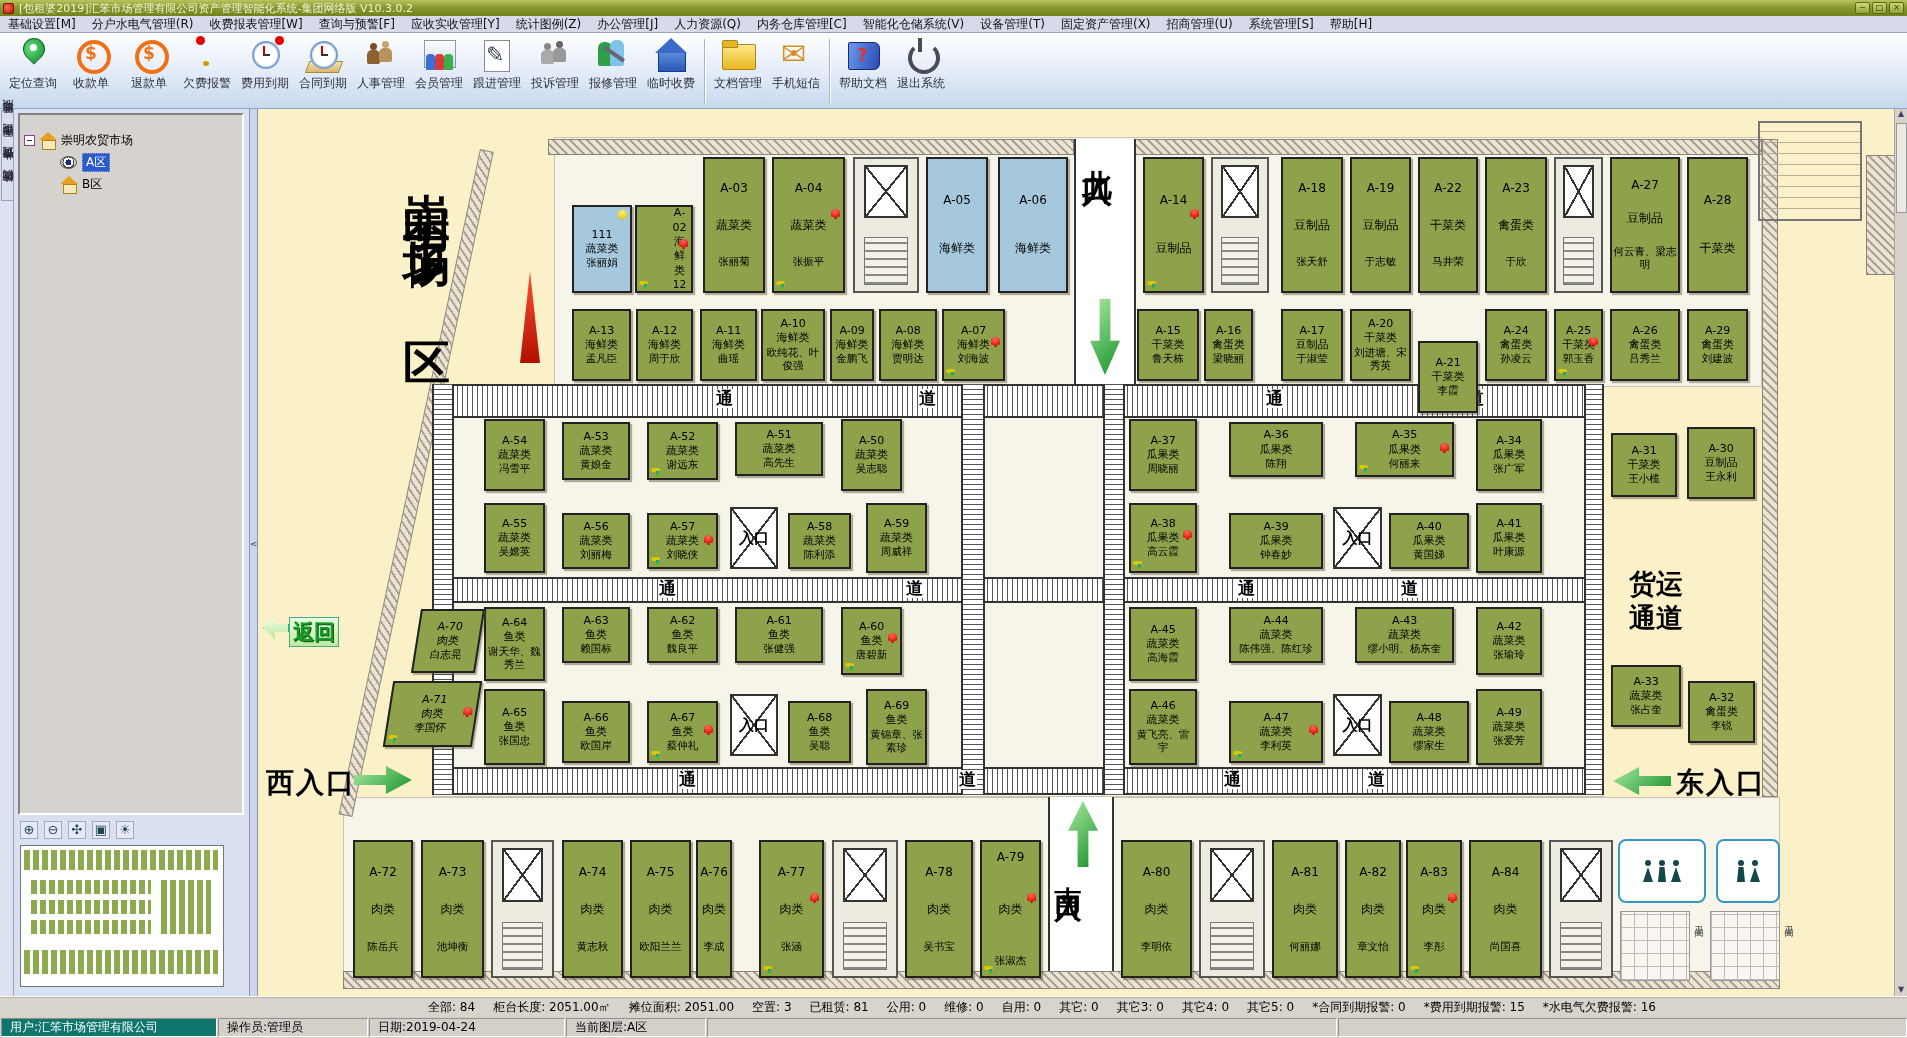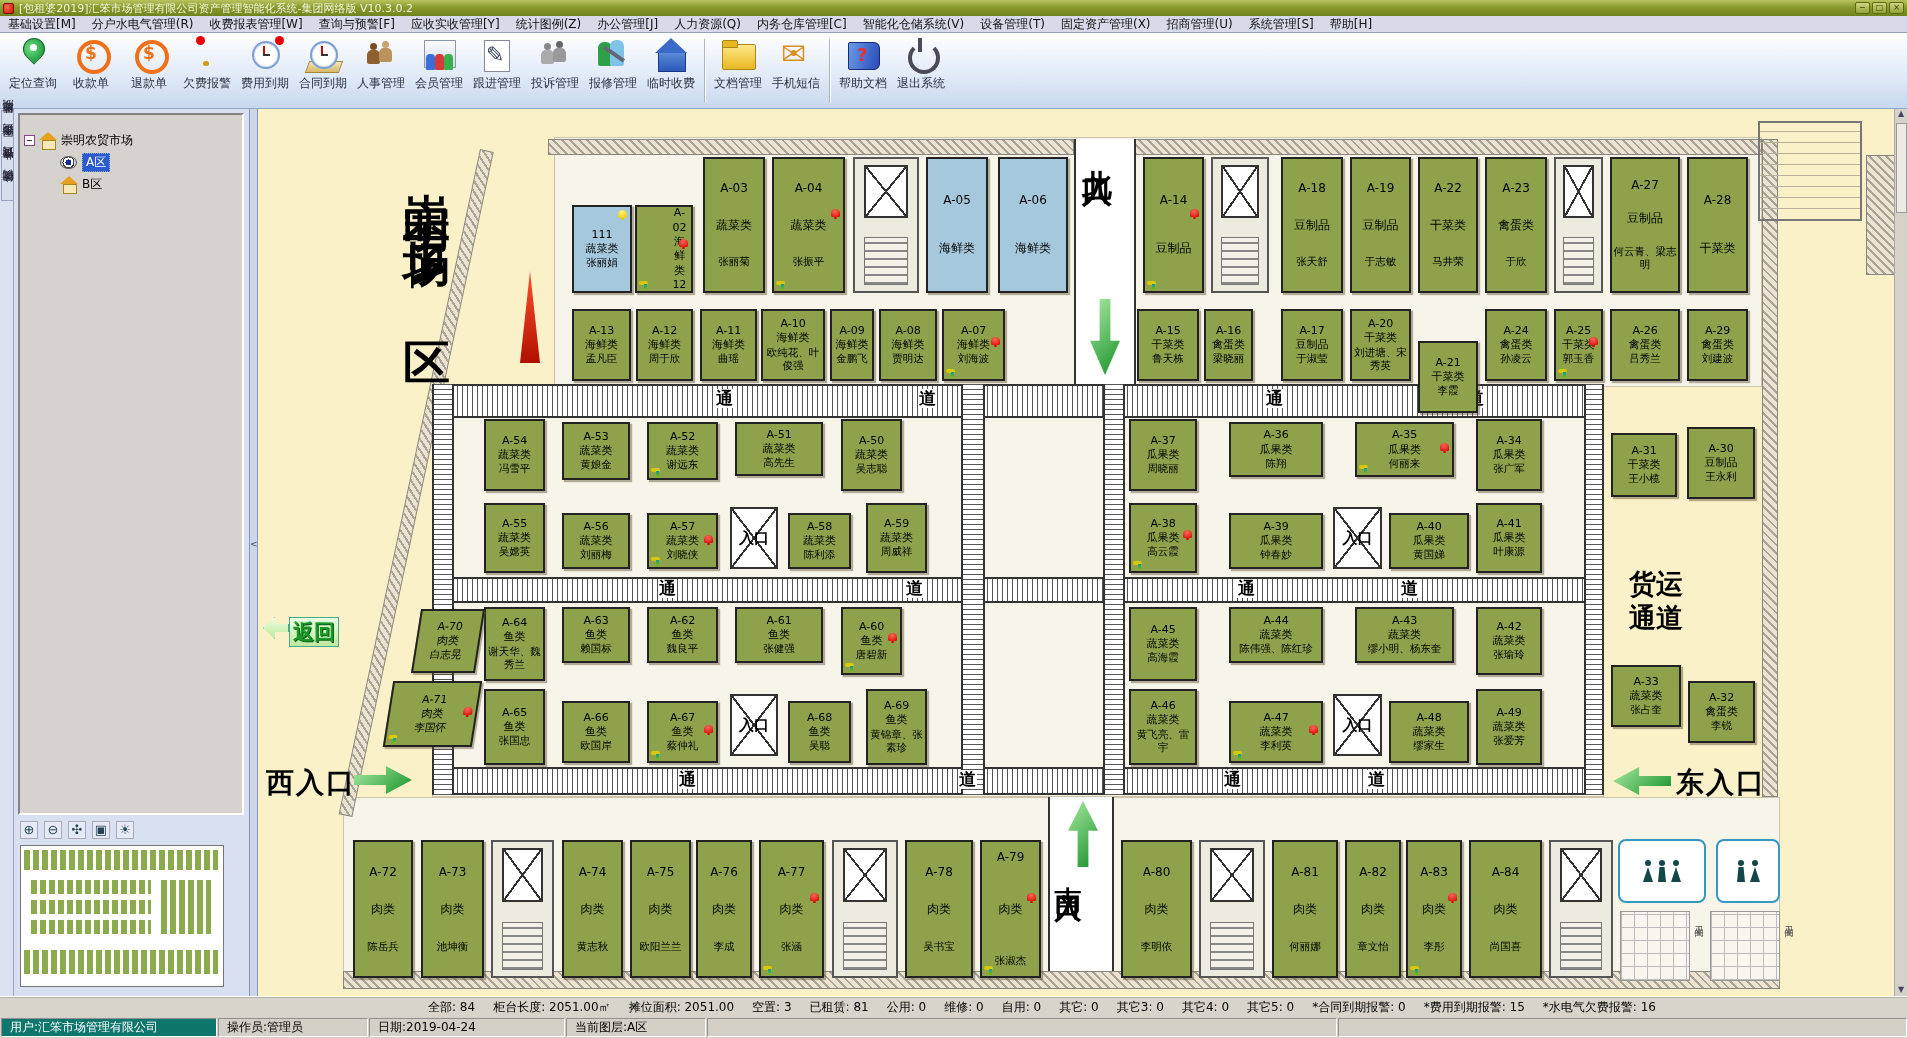--- a/index.html
+++ b/index.html
@@ -858,21 +858,21 @@
         <div class="stall g tall" style="left: 304px; top: 731px; width: 61px; height: 138px;">
           <div class="sid">A-74</div>
           <div>肉类</div>
           <div class="nm">黄志秋</div>
         </div>
         <div class="stall g tall" style="left: 372px; top: 731px; width: 61px; height: 138px;">
           <div class="sid">A-75</div>
           <div>肉类</div>
           <div class="nm">欧阳兰兰</div>
         </div>
-        <div class="stall g tall" style="left: 438px; top: 731px; width: 56px; height: 138px;">
+        <div class="stall g tall" style="left: 438px; top: 731px; width: 36px; height: 138px;">
           <div class="sid">A-76</div>
           <div>肉类</div>
           <div class="nm">李成</div>
         </div>
         <div class="stall g tall" style="left: 501px; top: 731px; width: 65px; height: 138px;">
           <div class="sid">A-77</div>
           <div>肉类</div>
           <div class="nm">张涵</div>
           <span class="bell r" style="right: 3px; top: 38%;"></span>
           <span class="tap"></span>

